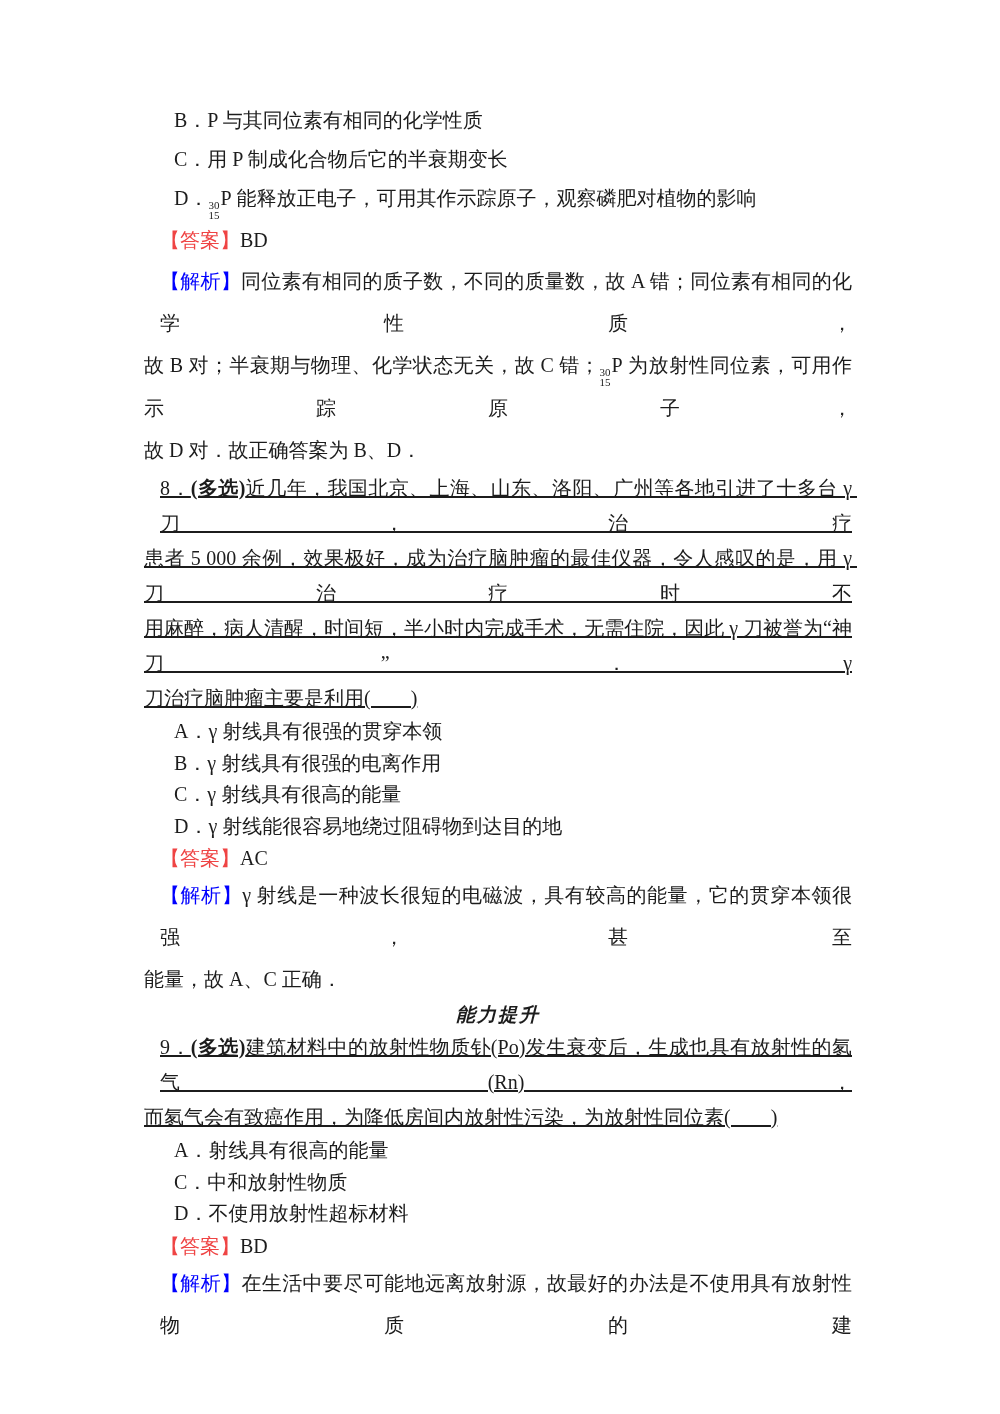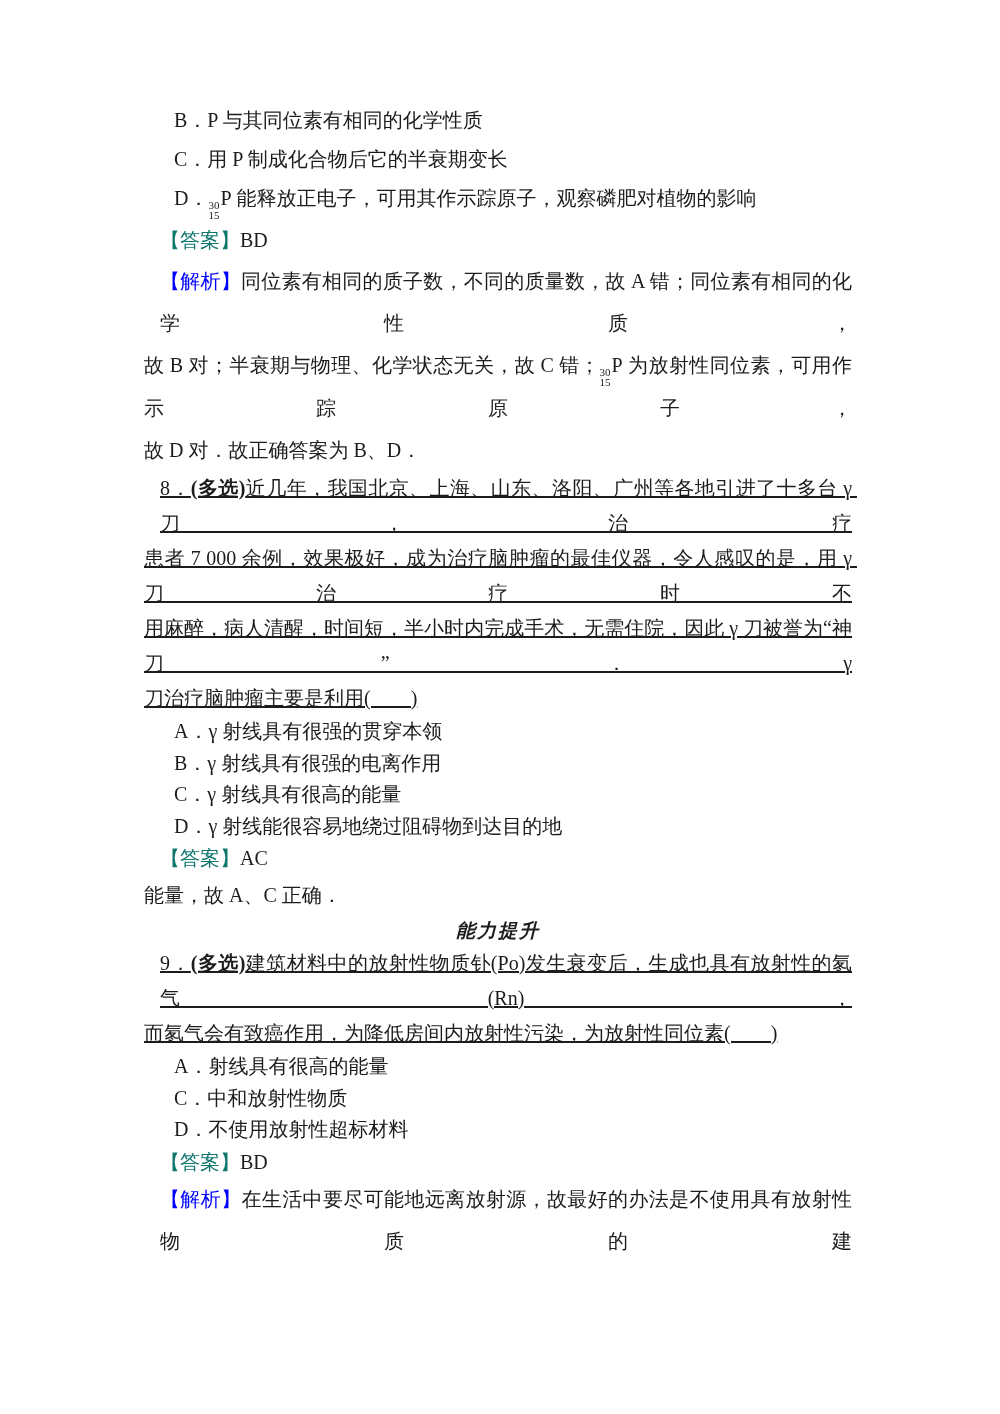--- a/index.html
+++ b/index.html
@@ -19,21 +19,21 @@
   
   .jx1,.jx,.jxe{line-height:42px;}
   .jx1{padding-left:16px;}
   .jx1,.jx{text-align:justify;text-align-last:justify;}
   
   .st1,.st,.ste{line-height:35px;text-decoration:underline;}
   .st1{padding-left:16px;}
   .st1,.st{text-align:justify;text-align-last:justify;}
   
   .hdr{line-height:30px;text-align:center;font-weight:bold;font-style:italic;font-size:19px;letter-spacing:2px;}
-  .red{color:#0f766e;}
+  .red{color:#ef4444;}
   .blue{color:#0000ff;}
   .bold{font-weight:bold;}
   
   .iso{display:inline-block;white-space:nowrap;}
   .iso-n{display:inline-flex;flex-direction:column;align-items:flex-start;
          font-size:11px;line-height:10px;vertical-align:-4px;margin-right:1px;}
   .iso-sym{font-size:20px;}
 </style>
 </head>
 <body>
@@ -47,28 +47,29 @@
             <span>15</span>
           </span><span class="iso-sym">P</span></span><span> 能释放正电子，可用其作示踪原子，观察磷肥对植物的影响</span></div>
       <div class="line ans7"><span class="red">【答案】</span><span>BD</span></div>
       <div class="line jx1"><span class="blue">【解析】</span><span>同位素有相同的质子数，不同的质量数，故 A 错；同位素有相同的化学性质，</span></div>
       <div class="line jx"><span>故 B 对；半衰期与物理、化学状态无关，故 C 错；</span><span class="iso"><span class="iso-n">
             <span>30</span>
             <span>15</span>
           </span><span class="iso-sym">P</span></span><span> 为放射性同位素，可用作示踪原子，</span></div>
       <div class="line jxe"><span>故 D 对．故正确答案为 B、D．</span></div>
       <div class="line st1"><span>8．</span><span class="bold">(多选)</span><span>近几年，我国北京、上海、山东、洛阳、广州等各地引进了十多台 γ 刀，治疗</span></div>
-      <div class="line st"><span>患者 7 000 余例，效果极好，成为治疗脑肿瘤的最佳仪器，令人感叹的是，用 γ 刀治疗时不</span></div>
+      <div class="line st"><span>患者 5 000 余例，效果极好，成为治疗脑肿瘤的最佳仪器，令人感叹的是，用 γ 刀治疗时不</span></div>
       <div class="line st"><span>用麻醉，病人清醒，时间短，半小时内完成手术，无需住院，因此 γ 刀被誉为“神刀”．γ</span></div>
       <div class="line ste"><span>刀治疗脑肿瘤主要是利用(　　)</span></div>
       <div class="line opt"><span>A．γ 射线具有很强的贯穿本领</span></div>
       <div class="line opt"><span>B．γ 射线具有很强的电离作用</span></div>
       <div class="line opt"><span>C．γ 射线具有很高的能量</span></div>
       <div class="line opt"><span>D．γ 射线能很容易地绕过阻碍物到达目的地</span></div>
       <div class="line ans"><span class="red">【答案】</span><span>AC</span></div>
+      <div class="line jx1"><span class="blue">【解析】</span><span>γ 射线是一种波长很短的电磁波，具有较高的能量，它的贯穿本领很强，甚至</span></div>
       <div class="line jxe"><span>能量，故 A、C 正确．</span></div>
       <div class="line hdr"><span>能力提升</span></div>
       <div class="line st1"><span>9．</span><span class="bold">(多选)</span><span>建筑材料中的放射性物质钋(Po)发生衰变后，生成也具有放射性的氡气(Rn)，</span></div>
       <div class="line ste"><span>而氡气会有致癌作用，为降低房间内放射性污染，为放射性同位素(　　)</span></div>
       <div class="line opt"><span>A．射线具有很高的能量</span></div>
       <div class="line opt"><span>C．中和放射性物质</span></div>
       <div class="line opt"><span>D．不使用放射性超标材料</span></div>
       <div class="line ans"><span class="red">【答案】</span><span>BD</span></div>
       <div class="line jx1"><span class="blue">【解析】</span><span>在生活中要尽可能地远离放射源，故最好的办法是不使用具有放射性物质的建</span></div>
     </div>

